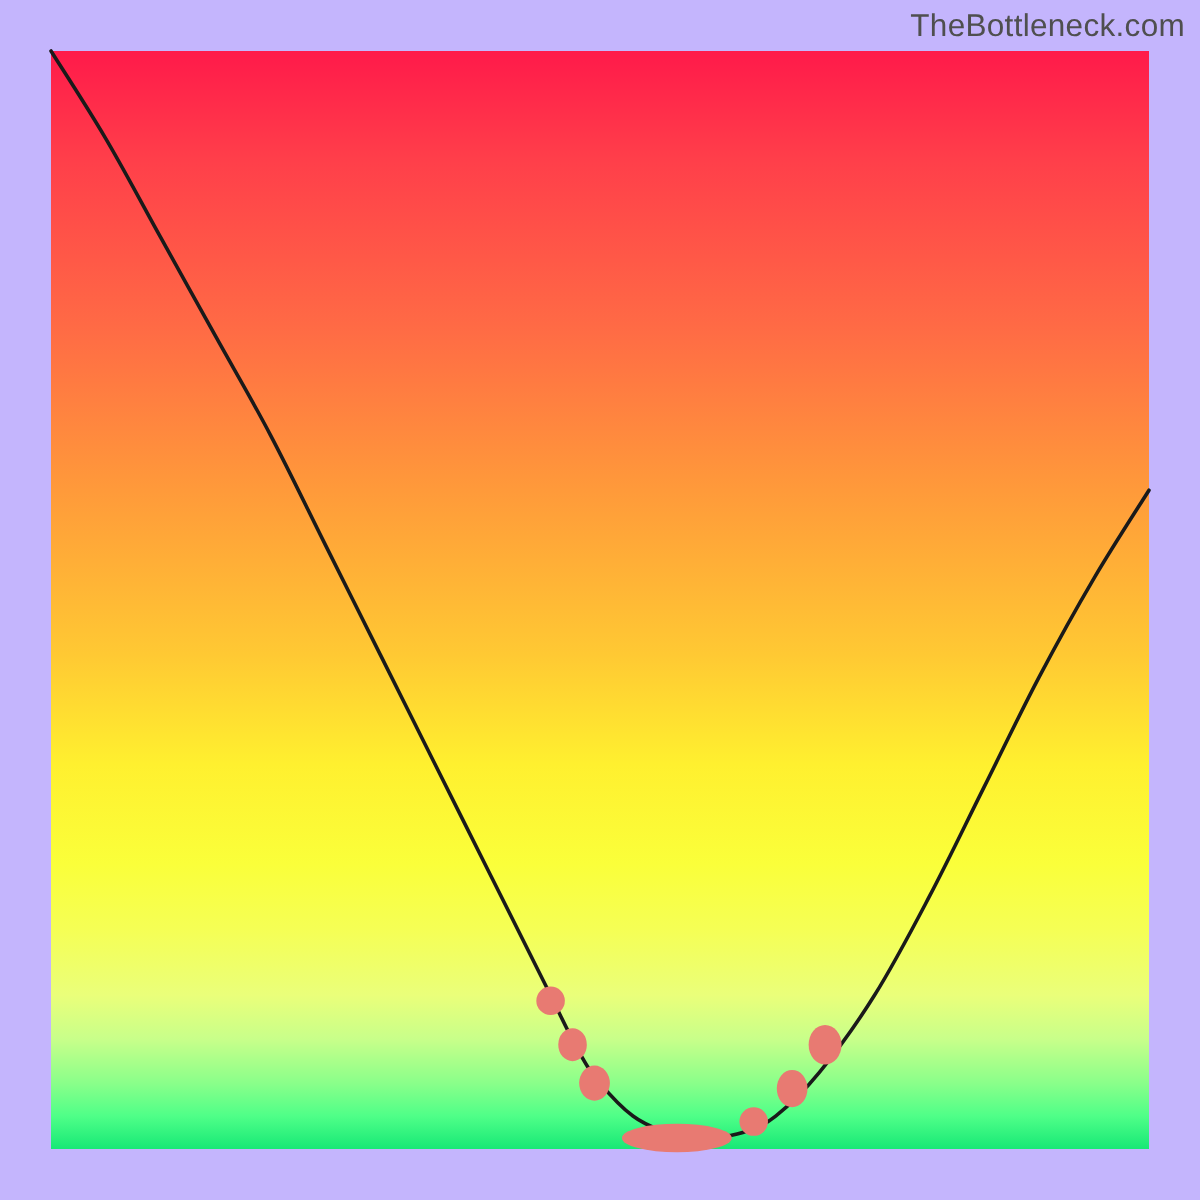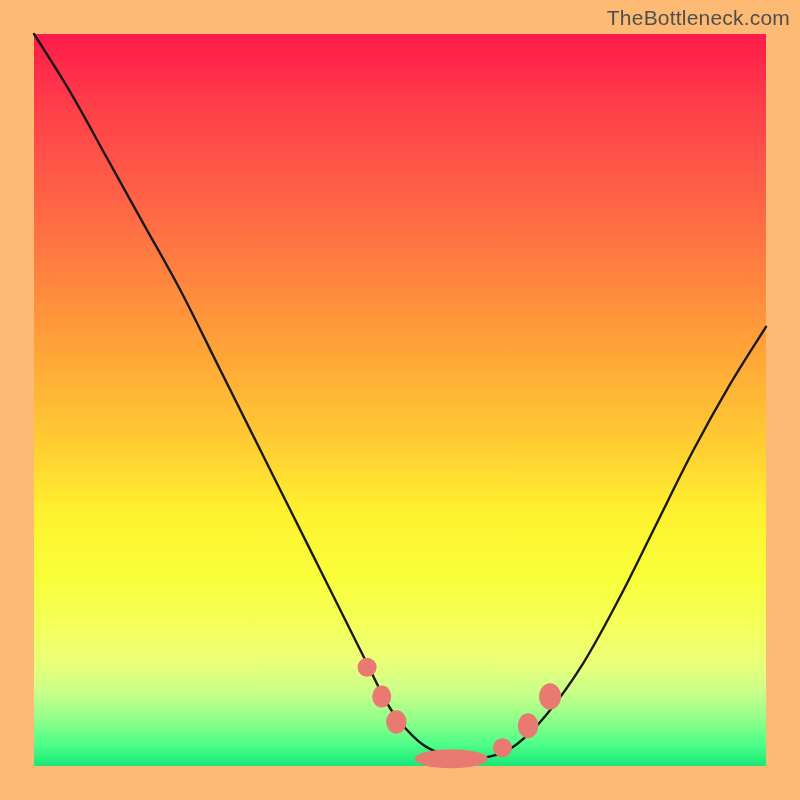--- a/index.html
+++ b/index.html
@@ -10,21 +10,21 @@
     overflow: hidden;
     background: #000;
     font-family: Arial, Helvetica, sans-serif;
   }
   .frame {
     position: absolute;
     left: 0;
     top: 0;
     width: 800px;
     height: 800px;
-    background: #fdba74;
+    background: #c4b5fd;
   }
   .plot {
     position: absolute;
     left: 34px;
     top: 34px;
     width: 732px;
     height: 732px;
     background: linear-gradient(
       to bottom,
       #ff1a4a 0%,

